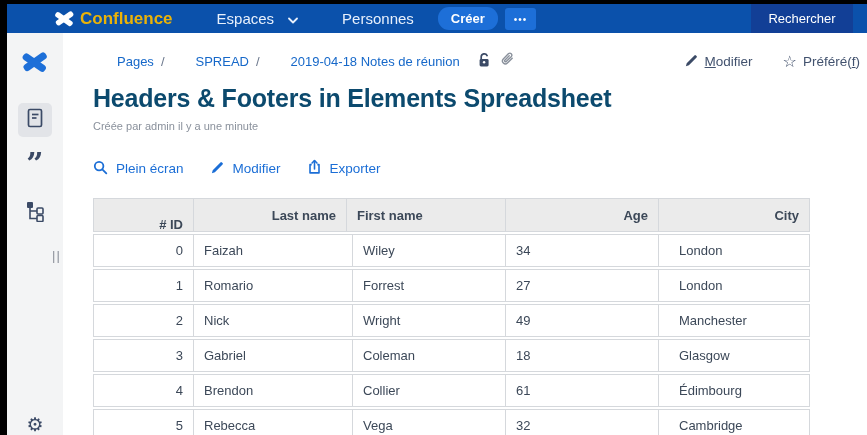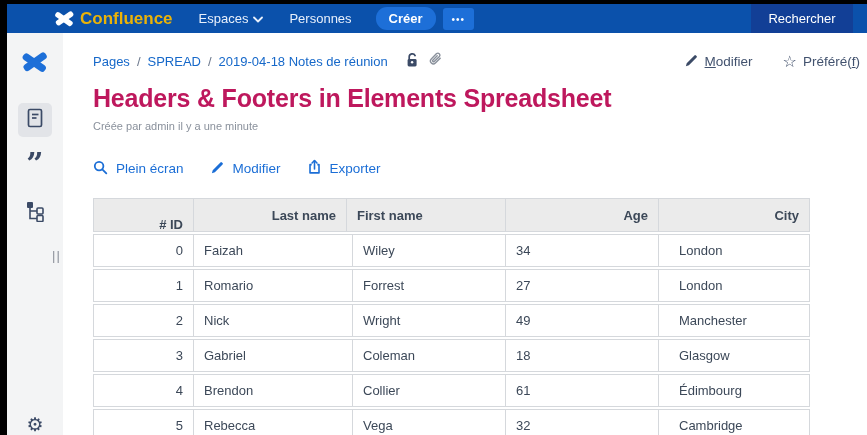--- a/index.html
+++ b/index.html
@@ -9,21 +9,21 @@
 
   
   .strip-top  { position:absolute; left:0; top:0; width:867px; height:4px; background:#000; z-index:6; }
   .strip-left { position:absolute; left:0; top:0; width:7px; height:435px; background:#000; z-index:6; }
 
   
   .navbar { position:absolute; left:7px; top:4px; right:0; height:29px; background:#0b51ab;
             display:flex; align-items:center; padding-left:48px; z-index:5; }
   .brand { display:flex; align-items:center; gap:6px; color:#eab308; font-size:17px; font-weight:700; }
   .brand svg { display:block; }
-  .nav-item { color:#e8f0fc; font-size:13px; margin-left:26px; display:flex; align-items:center; gap:5px; cursor:pointer; }
+  .nav-item { color:#e8f0fc; font-size:15px; margin-left:44px; display:flex; align-items:center; gap:14px; cursor:pointer; }
   .nav-item:first-of-type { margin-left:26px; }
   .btn-create { margin-left:24px; background:#1d6fd8; color:#fff; font-size:13px; font-weight:700;
                 padding:4px 13px; border-radius:11px; cursor:pointer; }
   .btn-more { margin-left:7px; background:#1d6fd8; color:#fff; font-size:10px; letter-spacing:1px;
               padding:6px 9px 5px; border-radius:3px; cursor:pointer; }
   .searchbox { position:absolute; right:14px; top:0; height:29px; width:102px; background:#123f96;
                color:#fff; font-size:13px; display:flex; align-items:center; justify-content:center; cursor:text; }
 
   
   .sidebar { position:absolute; left:7px; top:33px; width:56px; bottom:0; background:#f3f4f5; z-index:4; }
@@ -34,28 +34,28 @@
   .side-tree { top:166px; width:34px; height:28px; }
   .side-gear { top:378px; width:34px; height:26px; color:#3b4a66; font-size:19px; }
 
   .resize-handle { position:absolute; left:52px; top:248px; color:#8a8f98; font-size:13px; letter-spacing:1px; cursor:col-resize; z-index:5; }
 
   
   .main { position:absolute; left:63px; top:33px; right:0; bottom:0; background:#fff; padding:0 7px 0 30px; }
 
   .crumb-row { margin-top:19px; display:flex; align-items:center; justify-content:space-between; }
   .breadcrumb { display:flex; align-items:center; gap:7px; font-size:13px; }
-  .breadcrumb a { color:#1668c9; text-decoration:none; cursor:pointer; }
+  .breadcrumb a { color:#1668c9; text-decoration:none; cursor:pointer;margin-left:24px; }
   .crumb-sep { color:#6b778c; }
   .crumb-icons { display:flex; align-items:center; gap:8px; margin-left:10px; }
   .page-actions { display:flex; align-items:center; gap:30px; font-size:13.5px; color:#42526e; }
   .page-action { display:flex; align-items:center; gap:6px; cursor:pointer; }
   .key-u { text-decoration:underline; }
 
-  .page-title { margin-top:13px; font-size:25px; font-weight:700; color:#be185d; letter-spacing:-0.2px; }
+  .page-title { margin-top:13px; font-size:25px; font-weight:700; color:#0c4a6e; letter-spacing:-0.2px; }
   .byline { margin-top:7px; font-size:11px; color:#8a919c; }
 
   .toolbar { margin-top:27px; display:flex; align-items:center; gap:26px; }
   .tool-link { display:flex; align-items:center; gap:8px; color:#1b6ed6; font-size:13.5px; cursor:pointer; }
 
   
   .grid { margin-top:20px; width:717px; }
   .g-row { display:flex; border:1px solid #d5d8dc; background:#fff; height:33px; margin-top:2px; }
   .g-head { background:#ebebeb; height:34px; margin-top:0; font-weight:700; color:#2b3a55; }
   .g-cell { font-size:13px; color:#3c4858; display:flex; align-items:center; padding:0 10px; border-left:1px solid #d5d8dc; overflow:hidden; white-space:nowrap; }

